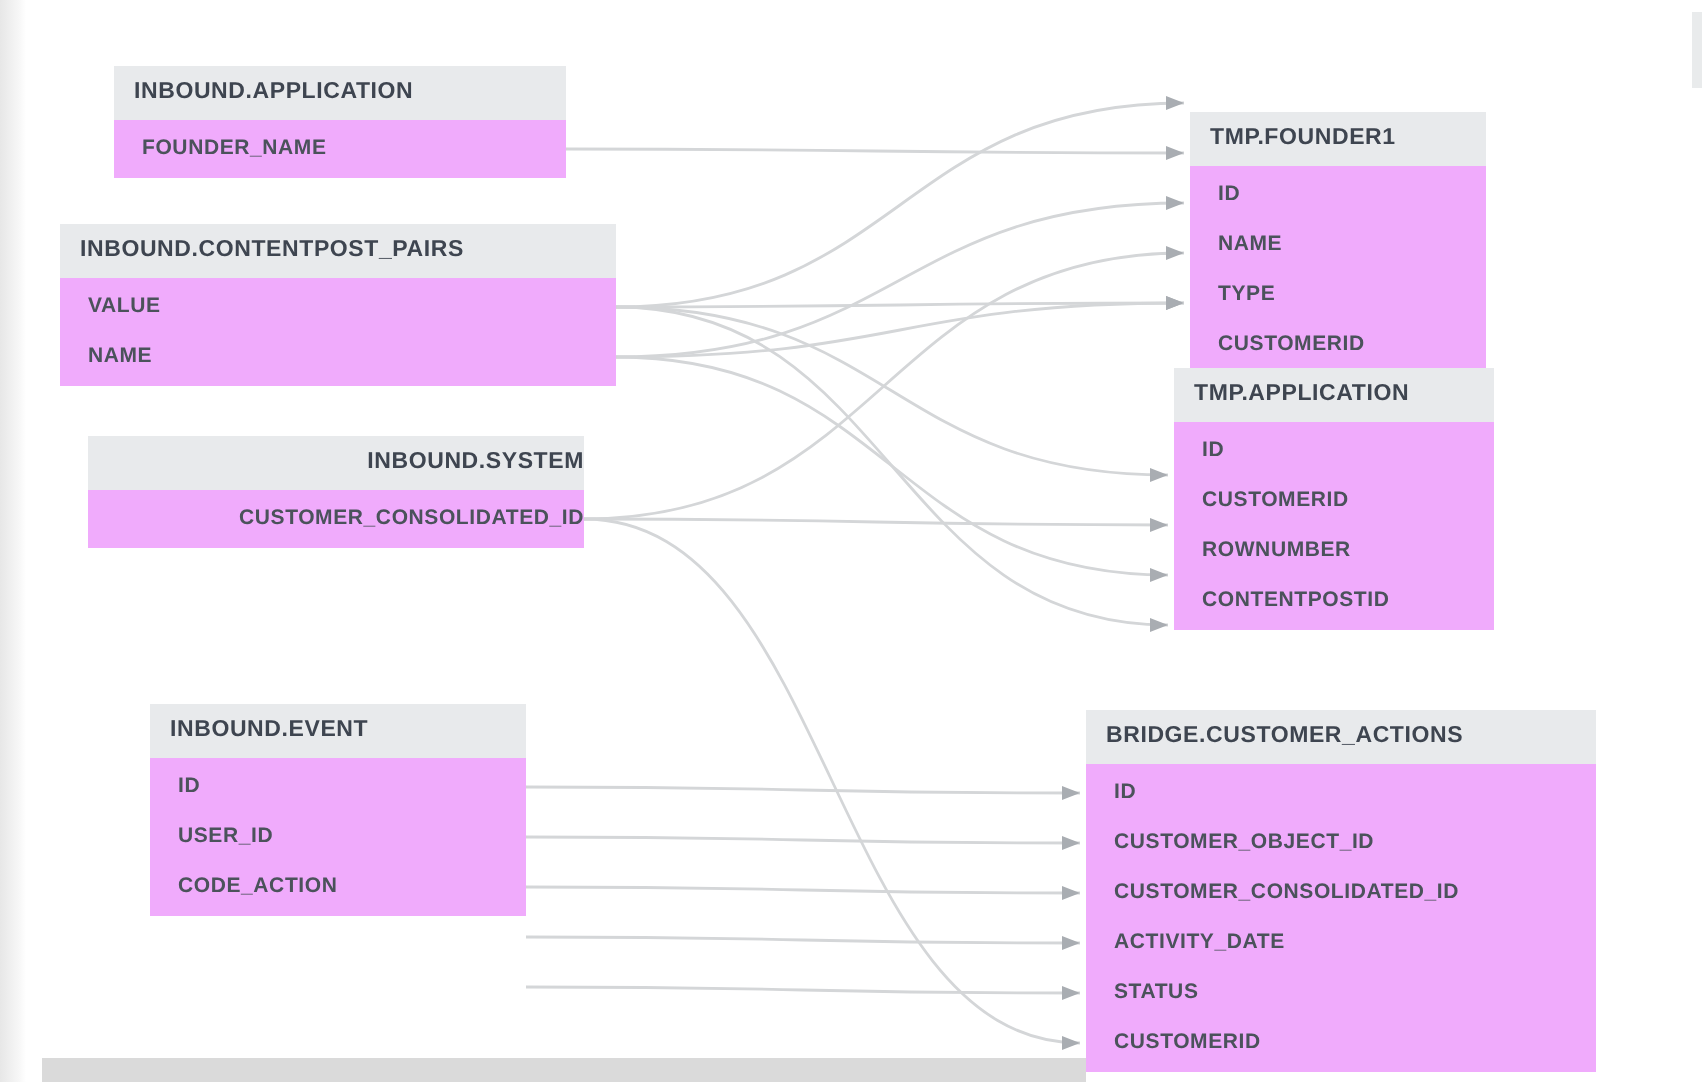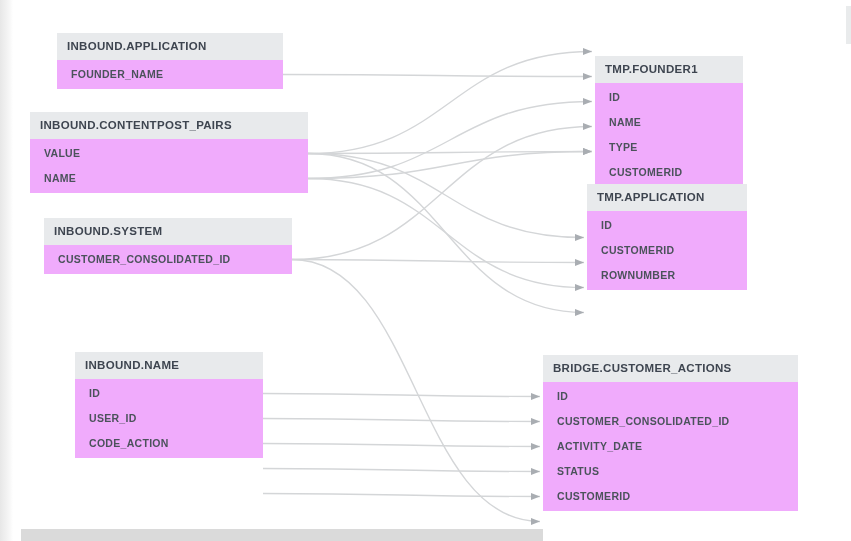--- a/index.html
+++ b/index.html
@@ -77,28 +77,28 @@
           <div class="tbl-row">FOUNDER_NAME</div>
         </div>
       </div>
       <div class="tbl" style="left: 30px; top: 112px; width: 278px;">
         <div class="tbl-header">INBOUND.CONTENTPOST_PAIRS</div>
         <div class="tbl-rows">
           <div class="tbl-row">VALUE</div>
           <div class="tbl-row">NAME</div>
         </div>
       </div>
-      <div class="tbl" style="left: 44px; top: 218px; width: 248px;">
+      <div class="tbl" style="left: 44px; top: 218px; width: 248px; text-align: right;">
         <div class="tbl-header">INBOUND.SYSTEM</div>
         <div class="tbl-rows">
           <div class="tbl-row">CUSTOMER_CONSOLIDATED_ID</div>
         </div>
       </div>
       <div class="tbl" style="left: 75px; top: 352px; width: 188px;">
-        <div class="tbl-header">INBOUND.NAME</div>
+        <div class="tbl-header">INBOUND.EVENT</div>
         <div class="tbl-rows">
           <div class="tbl-row">ID</div>
           <div class="tbl-row">USER_ID</div>
           <div class="tbl-row">CODE_ACTION</div>
         </div>
       </div>
       <div class="tbl" style="left: 595px; top: 10px; width: 148px; margin-top: 46px;">
         <div class="tbl-header">TMP.FOUNDER1</div>
         <div class="tbl-rows">
           <div class="tbl-row">ID</div>
@@ -107,26 +107,28 @@
           <div class="tbl-row">CUSTOMERID</div>
           <div class="tbl-row">ROWNUMBER</div>
         </div>
       </div>
       <div class="tbl" style="left: 587px; top: 184px; width: 160px;">
         <div class="tbl-header">TMP.APPLICATION</div>
         <div class="tbl-rows">
           <div class="tbl-row">ID</div>
           <div class="tbl-row">CUSTOMERID</div>
           <div class="tbl-row">ROWNUMBER</div>
+          <div class="tbl-row">CONTENTPOSTID</div>
         </div>
       </div>
       <div class="tbl" style="left: 543px; top: 355px; width: 255px;">
         <div class="tbl-header">BRIDGE.CUSTOMER_ACTIONS</div>
         <div class="tbl-rows">
           <div class="tbl-row">ID</div>
+          <div class="tbl-row">CUSTOMER_OBJECT_ID</div>
           <div class="tbl-row">CUSTOMER_CONSOLIDATED_ID</div>
           <div class="tbl-row">ACTIVITY_DATE</div>
           <div class="tbl-row">STATUS</div>
           <div class="tbl-row">CUSTOMERID</div>
         </div>
       </div>
     </div>
 </div>
 
 </body></html>

